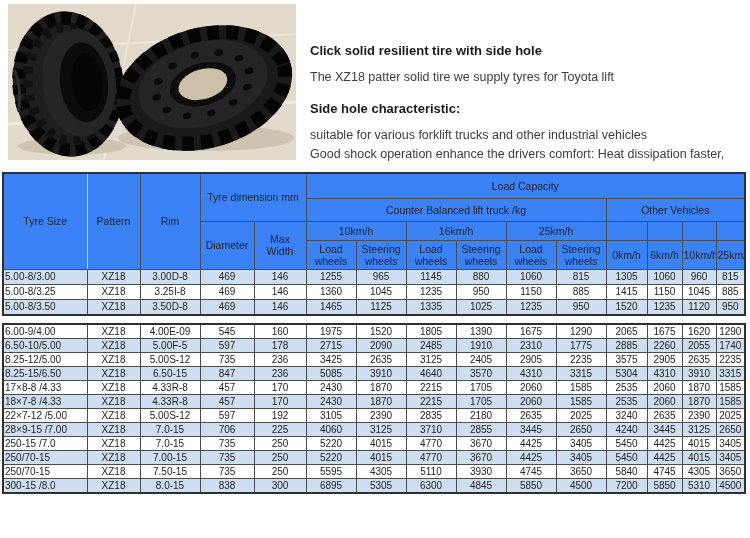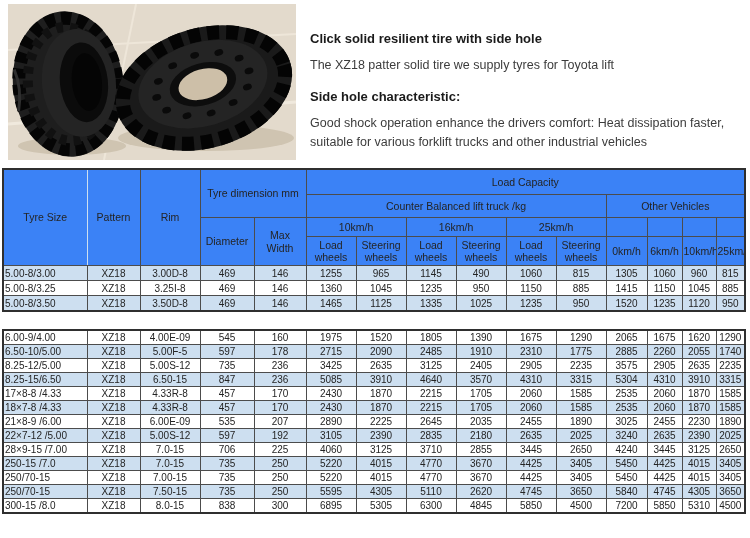--- a/index.html
+++ b/index.html
@@ -3,37 +3,37 @@
 <meta charset="utf-8">
 <style>
   html,body{margin:0;padding:0;background:#ffffff;}
   .page{
     position:relative;width:750px;height:538px;background:#ffffff;
     font-family:"Liberation Sans", sans-serif;color:#222;overflow:hidden;
   }
   
   .top{display:flex;align-items:flex-start;}
   .photo{margin:4px 0 0 8px;width:288px;height:156px;flex:0 0 auto;}
-  .desc{margin-left:14px;padding-top:31px;width:436px;}
+  .desc{margin-left:14px;padding-top:43px;width:436px;}
   .desc h3{font-size:13px;font-weight:bold;color:#1a1a1a;margin:0 0 11px 0;}
   .desc p{font-size:12.5px;color:#3c3c3c;margin:0 0 2px 0;line-height:1.3;}
   .desc p.gap{margin-bottom:16px;}
   .desc h3.second{margin-top:12px;}
   
   .spec{margin:8px 0 0 2px;}
   table{
     border-collapse:collapse;table-layout:fixed;width:742px;
     border:2px solid #2f2f2f;font-size:10px;color:#242424;
   }
   th,td{border:1px solid #4c4c4c;text-align:center;padding:0 1px;overflow:hidden;}
   th{font-weight:normal;background:#3b82f6;font-size:10.5px;line-height:1.15;white-space:normal;}
   td{white-space:nowrap;height:13px;}
   .t1 td{height:14px;}
   .t1 tbody tr:nth-child(odd) td{background:#cddff0;}
-  .t2{margin-top:17px;}
+  .t2{margin-top:7px;}
   .t2 tbody tr:nth-child(even) td{background:#cddff0;}
   td:first-child{text-align:left;}
   tr.h1 th{height:24px;}
   tr.h2 th{height:22px;}
   tr.h3 th{height:18px;}
   tr.h4 th{height:28px;}
   .th-tyre{border-right-color:#cddff0;}
   .th-pattern{border-left-color:#cddff0;}
 </style>
 </head>
@@ -83,22 +83,22 @@
           <ellipse cy="-4" rx="34" ry="21" fill="#0d0d0d"></ellipse>
           <ellipse cy="-4" rx="25" ry="15" fill="#cdbfa8"></ellipse>
         </g>
       </svg>
     </div>
 
     <div class="desc">
       <h3>Click solid resilient tire with side hole</h3>
       <p class="gap">The XZ18 patter solid tire we supply tyres for Toyota lift</p>
       <h3 class="second">Side hole characteristic:</h3>
+      <p>suitable for various forklift trucks and other industrial vehicles</p>
       <p>Good shock operation enhance the drivers comfort: Heat dissipation faster,</p>
-      <p>suitable for various forklift trucks and other industrial vehicles</p>
     </div>
   </div>
 
   <div class="spec">
 
     <table class="t1">
       <colgroup>
         <col style="width:84px">
           <col style="width:53px">
           <col style="width:60px">
@@ -154,21 +154,21 @@
       <tbody>
           <tr>
             <td>5.00-8/3.00</td>
             <td>XZ18</td>
             <td>3.00D-8</td>
             <td>469</td>
             <td>146</td>
             <td>1255</td>
             <td>965</td>
             <td>1145</td>
-            <td>490</td>
+            <td>880</td>
             <td>1060</td>
             <td>815</td>
             <td>1305</td>
             <td>1060</td>
             <td>960</td>
             <td>815</td>
           </tr>
           <tr>
             <td>5.00-8/3.25</td>
             <td>XZ18</td>
@@ -321,37 +321,20 @@
             <td>2215</td>
             <td>1705</td>
             <td>2060</td>
             <td>1585</td>
             <td>2535</td>
             <td>2060</td>
             <td>1870</td>
             <td>1585</td>
           </tr>
           <tr>
-            <td>21×8-9 /6.00</td>
-            <td>XZ18</td>
-            <td>6.00E-09</td>
-            <td>535</td>
-            <td>207</td>
-            <td>2890</td>
-            <td>2225</td>
-            <td>2645</td>
-            <td>2035</td>
-            <td>2455</td>
-            <td>1890</td>
-            <td>3025</td>
-            <td>2455</td>
-            <td>2230</td>
-            <td>1890</td>
-          </tr>
-          <tr>
             <td>22×7-12 /5.00</td>
             <td>XZ18</td>
             <td>5.00S-12</td>
             <td>597</td>
             <td>192</td>
             <td>3105</td>
             <td>2390</td>
             <td>2835</td>
             <td>2180</td>
             <td>2635</td>
@@ -414,21 +397,21 @@
           </tr>
           <tr>
             <td>250/70-15</td>
             <td>XZ18</td>
             <td>7.50-15</td>
             <td>735</td>
             <td>250</td>
             <td>5595</td>
             <td>4305</td>
             <td>5110</td>
-            <td>2620</td>
+            <td>3930</td>
             <td>4745</td>
             <td>3650</td>
             <td>5840</td>
             <td>4745</td>
             <td>4305</td>
             <td>3650</td>
           </tr>
           <tr>
             <td>300-15 /8.0</td>
             <td>XZ18</td>

